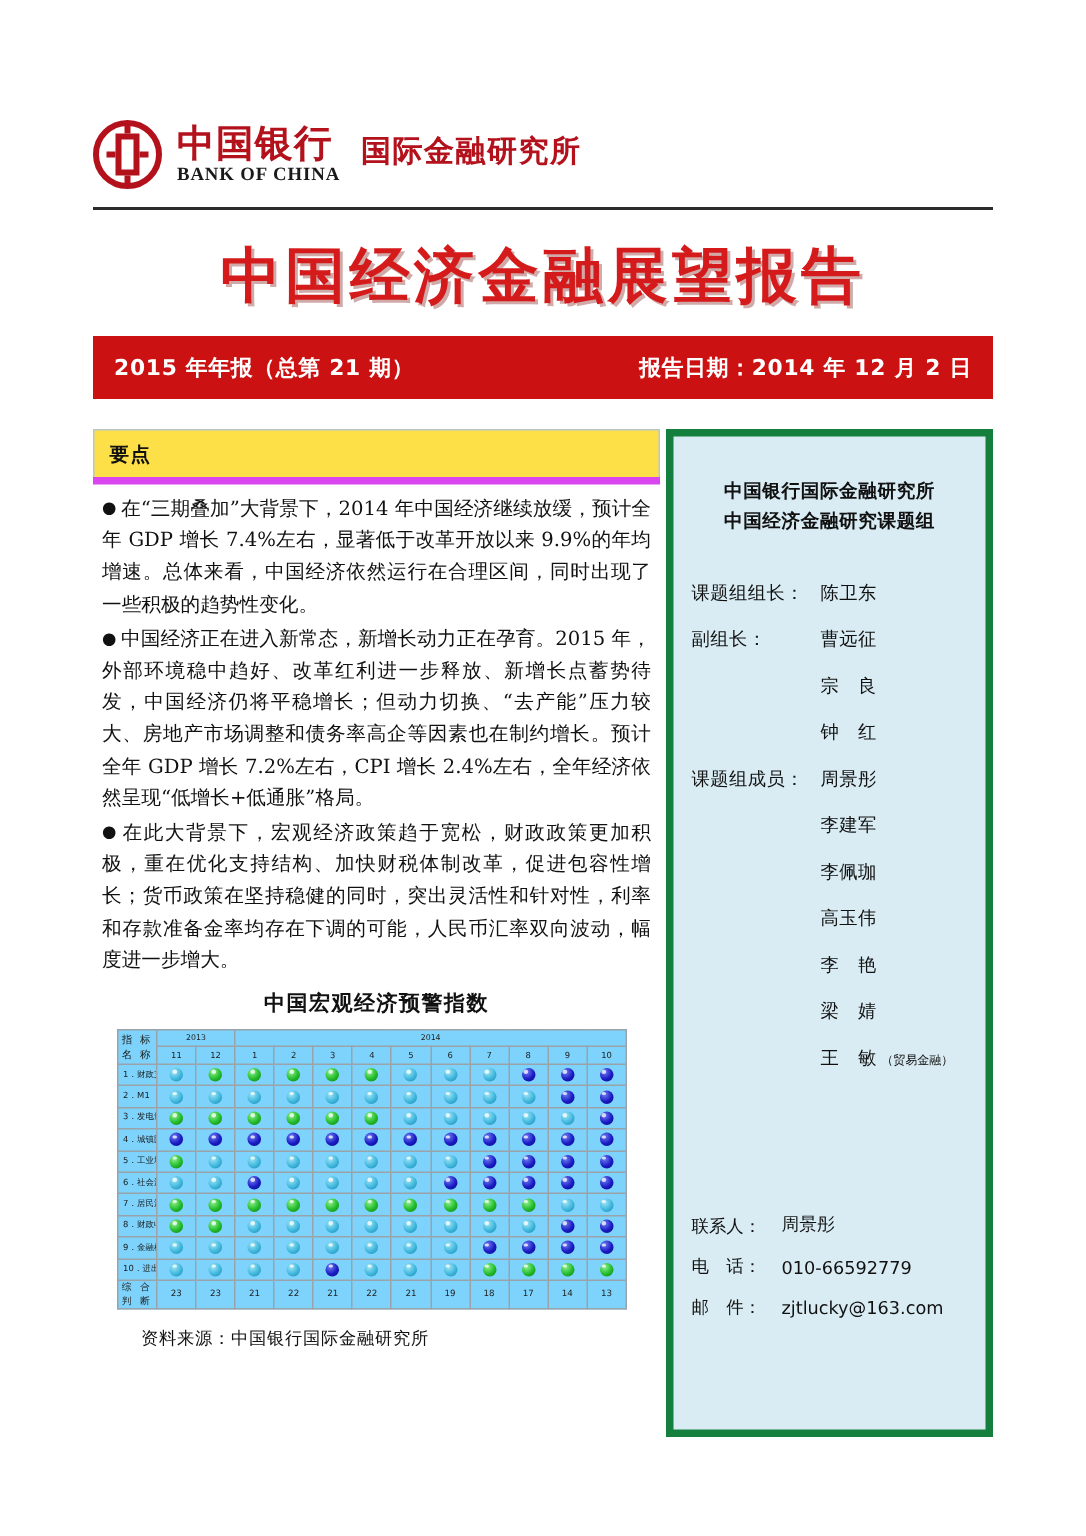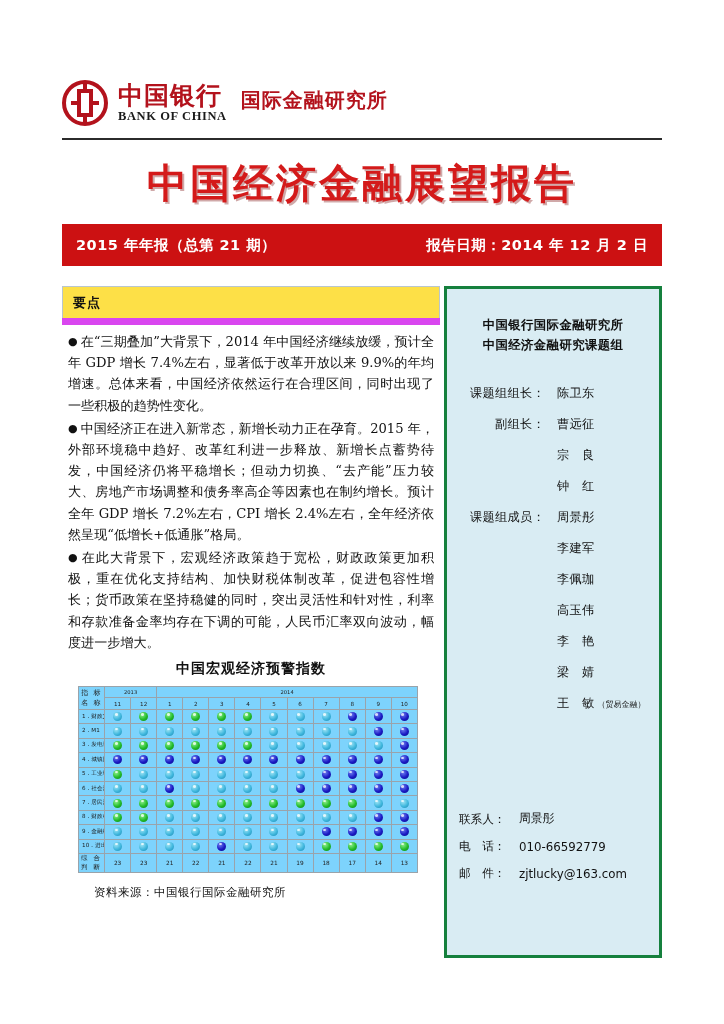--- a/index.html
+++ b/index.html
@@ -153,21 +153,21 @@
     font-family: "DejaVu Sans", sans-serif;
     font-size: 13px;
     font-weight: bold;
     color: #111;
     letter-spacing: 1px;
   }
   .keypoints-body {
     width: 378px;
     box-sizing: border-box;
     padding: 6px 6px 0 6px;
-    border-top: 7px solid #d946ef;
+    border-top: 5px solid #d946ef;
   }
   .kp {
     font-family: "DejaVu Serif", serif;
     font-size: 13.1px;
     line-height: 1.62;
     color: #111;
     text-align: justify;
     margin: 0 0 2px 0;
     text-indent: 0;
   }
@@ -273,21 +273,21 @@
     margin-left: 32px;
     letter-spacing: 0.5px;
   }
 
   
   .sidebar {
     position: absolute;
     left: 444px; top: 286px;
     width: 218px; height: 672px;
     background: #d9ecf3;
-    border: 3px solid #15803d;
+    border: 5px solid #15803d;
     box-sizing: border-box;
     padding: 26px 12px 10px 12px;
     font-family: "DejaVu Serif", serif;
   }
   .sb-org {
     text-align: center;
     font-size: 12.4px;
     font-weight: bold;
     color: #111;
     line-height: 1.6;
@@ -297,23 +297,22 @@
   .sb-row {
     display: flex;
     align-items: baseline;
     font-size: 12.2px;
     color: #111;
     margin-bottom: 14px;
     letter-spacing: 0.3px;
   }
   .sb-role {
     width: 86px;
-    text-align: right;
+    text-align: left;
     flex: 0 0 auto;
-    padding-right: 12px;
     white-space: nowrap;
   }
   .sb-name {
     flex: 1 1 auto;
     white-space: nowrap;
   }
   .sb-note {
     font-size: 8px;
     letter-spacing: 0;
     margin-left: 3px;

